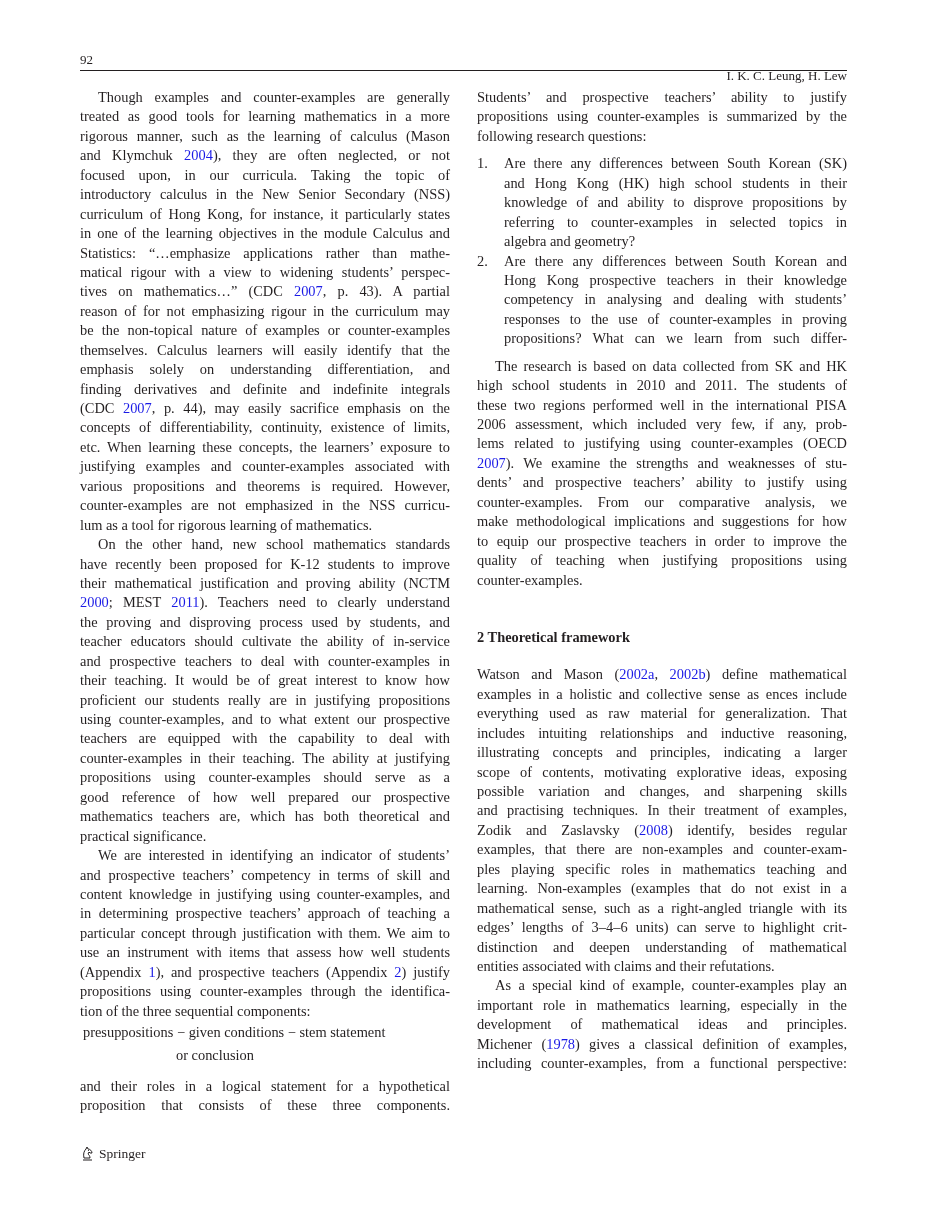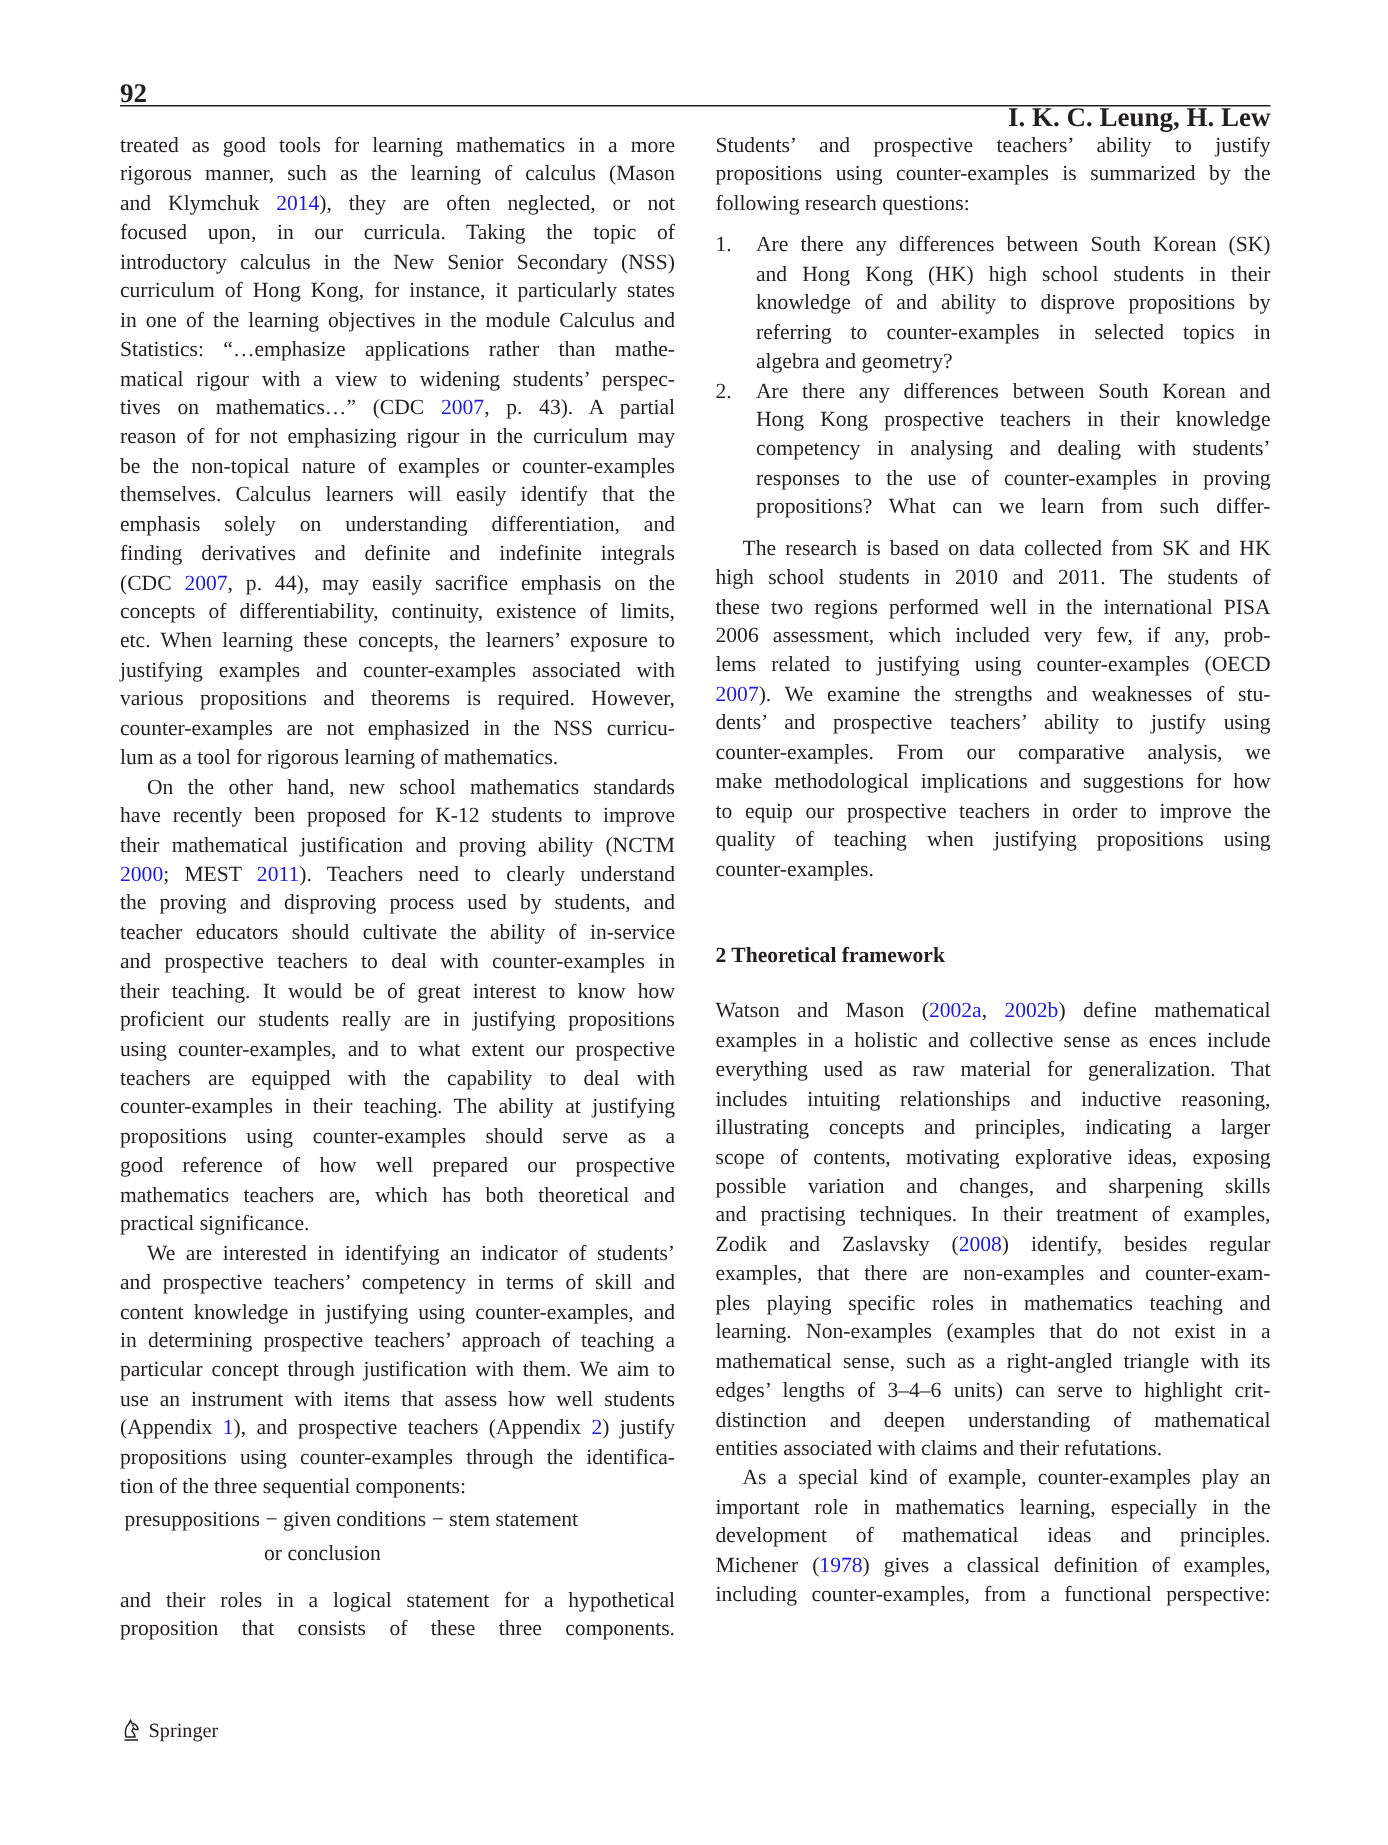--- a/index.html
+++ b/index.html
@@ -1,19 +1,19 @@
 <!DOCTYPE html>
 <html><head>
 <meta charset="utf-8">
 <style>
   html, body { margin: 0; padding: 0; background: #ffffff; }
   body { width: 925px; height: 1230px; position: relative; overflow: hidden;
          font-family: "Liberation Serif", "DejaVu Serif", serif; color: #231f20; }
   .running-head { position: absolute; left: 80px; top: 50px; width: 767px; height: 20px;
-                  font-size: 18px; font-weight: bold; }
+                  font-size: 13px; }
   .running-head .pn { position: absolute; left: 0; top: 2px; }
   .running-head .au { position: absolute; right: 0; top: 18px; }
   .head-rule { position: absolute; left: 80px; top: 70px; width: 767px; height: 0;
                border-top: 1.3px solid #231f20; }
   .col { position: absolute; top: 88px; width: 370px; font-size: 14.4px; line-height: 19.45px; }
   .col.left { left: 80px; }
   .col.right { left: 477px; }
   .ln { display: block; text-align: justify; text-align-last: justify; white-space: nowrap; height: 19.45px; }
   .ln.last { text-align-last: left; }
   .ln.ind { text-indent: 18px; }
@@ -33,23 +33,24 @@
 <body>
 
 <div class="running-head">
   <span class="pn">92</span>
   <span class="au">I. K. C. Leung, H. Lew</span>
 </div>
 <div class="head-rule"></div>
 
 <div class="col left">
   <div>
+      <span class="ln  ind">Though examples and counter-examples are generally</span>
       <span class="ln ">treated as good tools for learning mathematics in a more</span>
       <span class="ln ">rigorous manner, such as the learning of calculus (Mason</span>
-      <span class="ln ">and Klymchuk <a class="cite">2014</a>), they are often neglected, or not</span>
+      <span class="ln ">and Klymchuk <a class="cite">2004</a>), they are often neglected, or not</span>
       <span class="ln ">focused upon, in our curricula. Taking the topic of</span>
       <span class="ln ">introductory calculus in the New Senior Secondary (NSS)</span>
       <span class="ln ">curriculum of Hong Kong, for instance, it particularly states</span>
       <span class="ln ">in one of the learning objectives in the module Calculus and</span>
       <span class="ln ">Statistics: “…emphasize applications rather than mathe-</span>
       <span class="ln ">matical rigour with a view to widening students’ perspec-</span>
       <span class="ln ">tives on mathematics…” (CDC <a class="cite">2007</a>, p. 43). A partial</span>
       <span class="ln ">reason of for not emphasizing rigour in the curriculum may</span>
       <span class="ln ">be the non-topical nature of examples or counter-examples</span>
       <span class="ln ">themselves. Calculus learners will easily identify that the</span>

